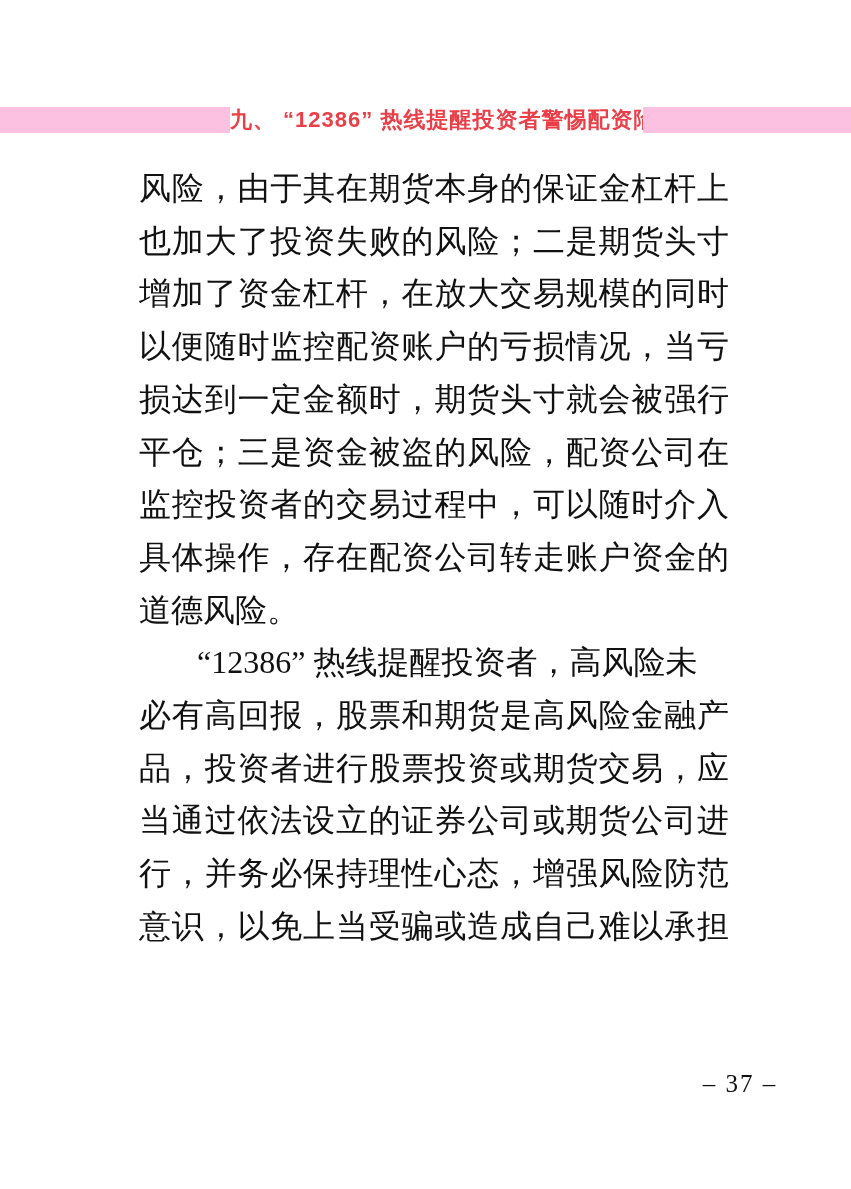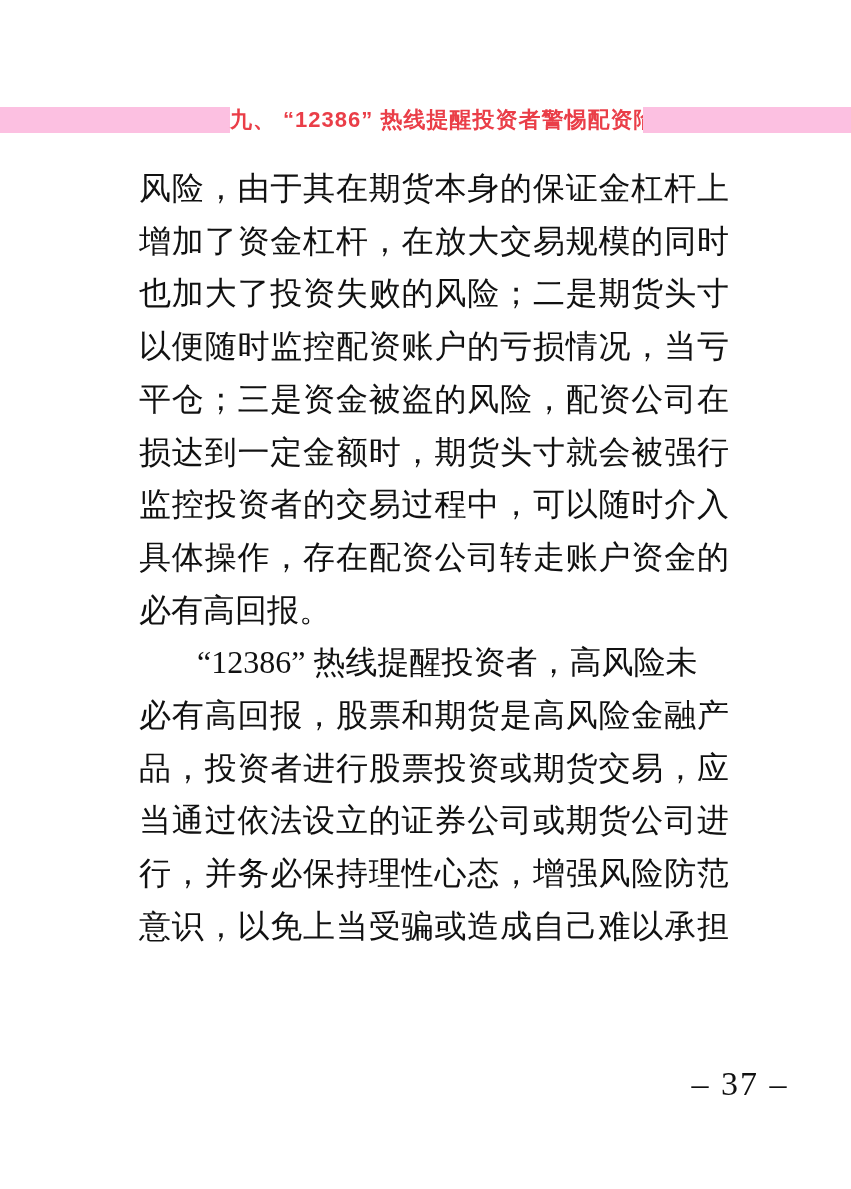--- a/index.html
+++ b/index.html
@@ -62,48 +62,48 @@
   }
   
   .page-number {
     position: absolute;
     left: 690px;
     top: 1068px;
     width: 100px;
     height: 32px;
     line-height: 32px;
     text-align: center;
-    font-size: 34px;
+    font-size: 25px;
     color: #111111;
     letter-spacing: 2px;
     white-space: nowrap;
   }
 </style>
 </head>
 <body>
 
 <div class="page">
 
   <div>
     <div class="band band-left"></div>
     <div class="chapter-title">九、 “12386” 热线提醒投资者警惕配资陷阱</div>
     <div class="band band-right"></div>
   </div>
 
   <div class="body-text">
     <div>
       <div class="ln fill">风险，由于其在期货本身的保证金杠杆上</div>
+      <div class="ln fill">也加大了投资失败的风险；二是期货头寸</div>
       <div class="ln fill">增加了资金杠杆，在放大交易规模的同时</div>
-      <div class="ln fill">也加大了投资失败的风险；二是期货头寸</div>
       <div class="ln fill">以便随时监控配资账户的亏损情况，当亏</div>
+      <div class="ln fill">损达到一定金额时，期货头寸就会被强行</div>
       <div class="ln fill">平仓；三是资金被盗的风险，配资公司在</div>
-      <div class="ln fill">损达到一定金额时，期货头寸就会被强行</div>
       <div class="ln fill">监控投资者的交易过程中，可以随时介入</div>
       <div class="ln fill">具体操作，存在配资公司转走账户资金的</div>
-      <div class="ln">必有高回报。</div>
+      <div class="ln">道德风险。</div>
     </div>
     <div>
       <div class="ln indent">“12386” 热线提醒投资者，高风险未</div>
       <div class="ln fill">必有高回报，股票和期货是高风险金融产</div>
       <div class="ln fill">品，投资者进行股票投资或期货交易，应</div>
       <div class="ln fill">当通过依法设立的证券公司或期货公司进</div>
       <div class="ln fill">行，并务必保持理性心态，增强风险防范</div>
       <div class="ln fill">意识，以免上当受骗或造成自己难以承担</div>
     </div>
   </div>

